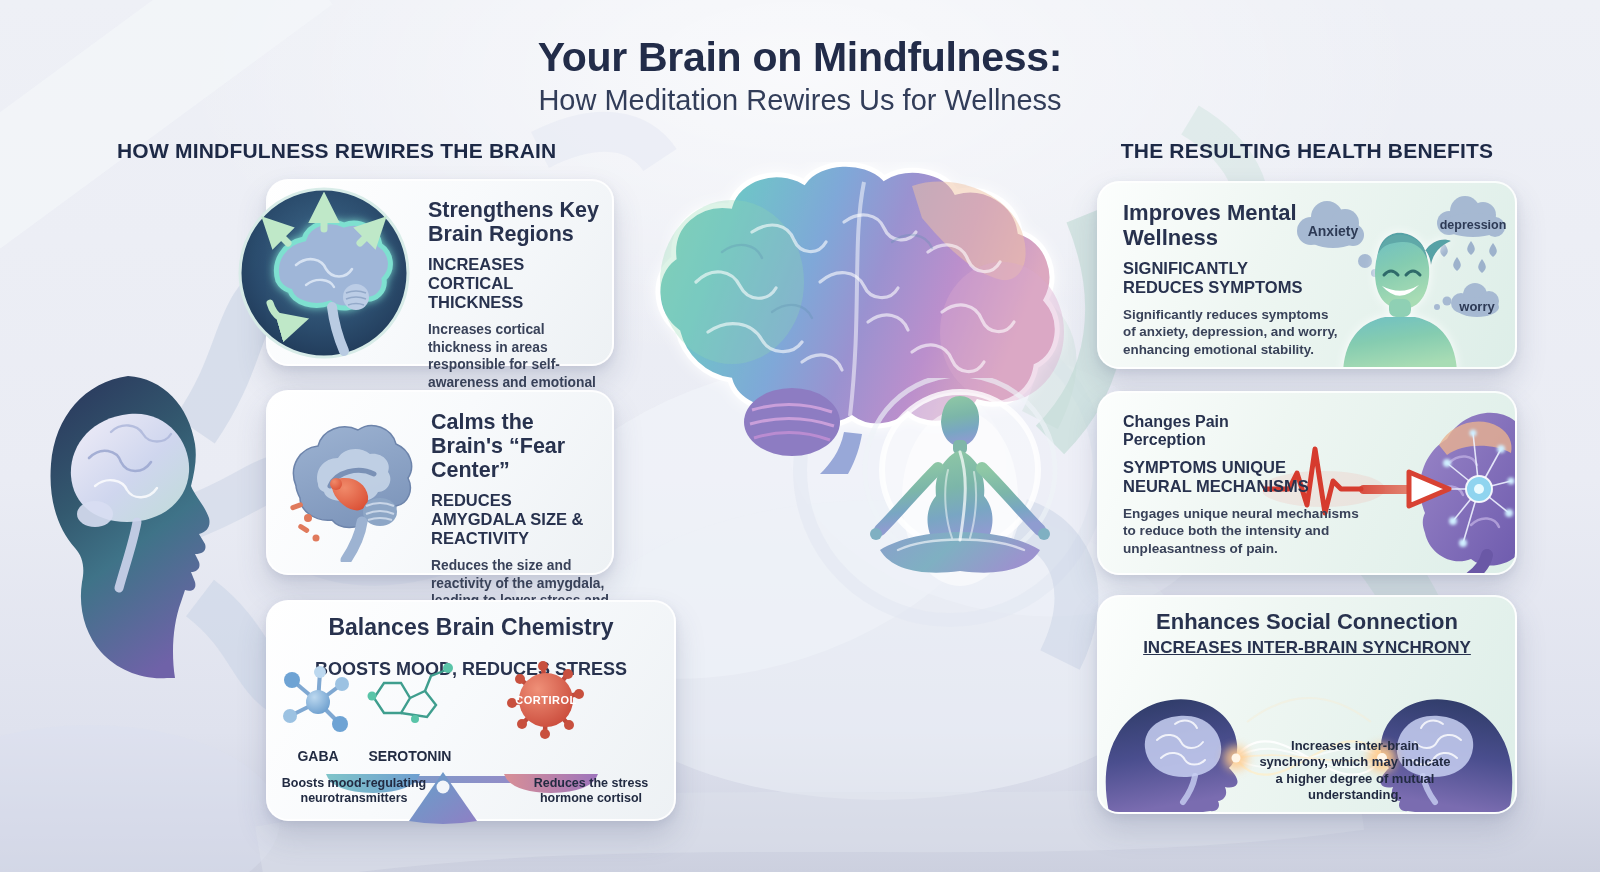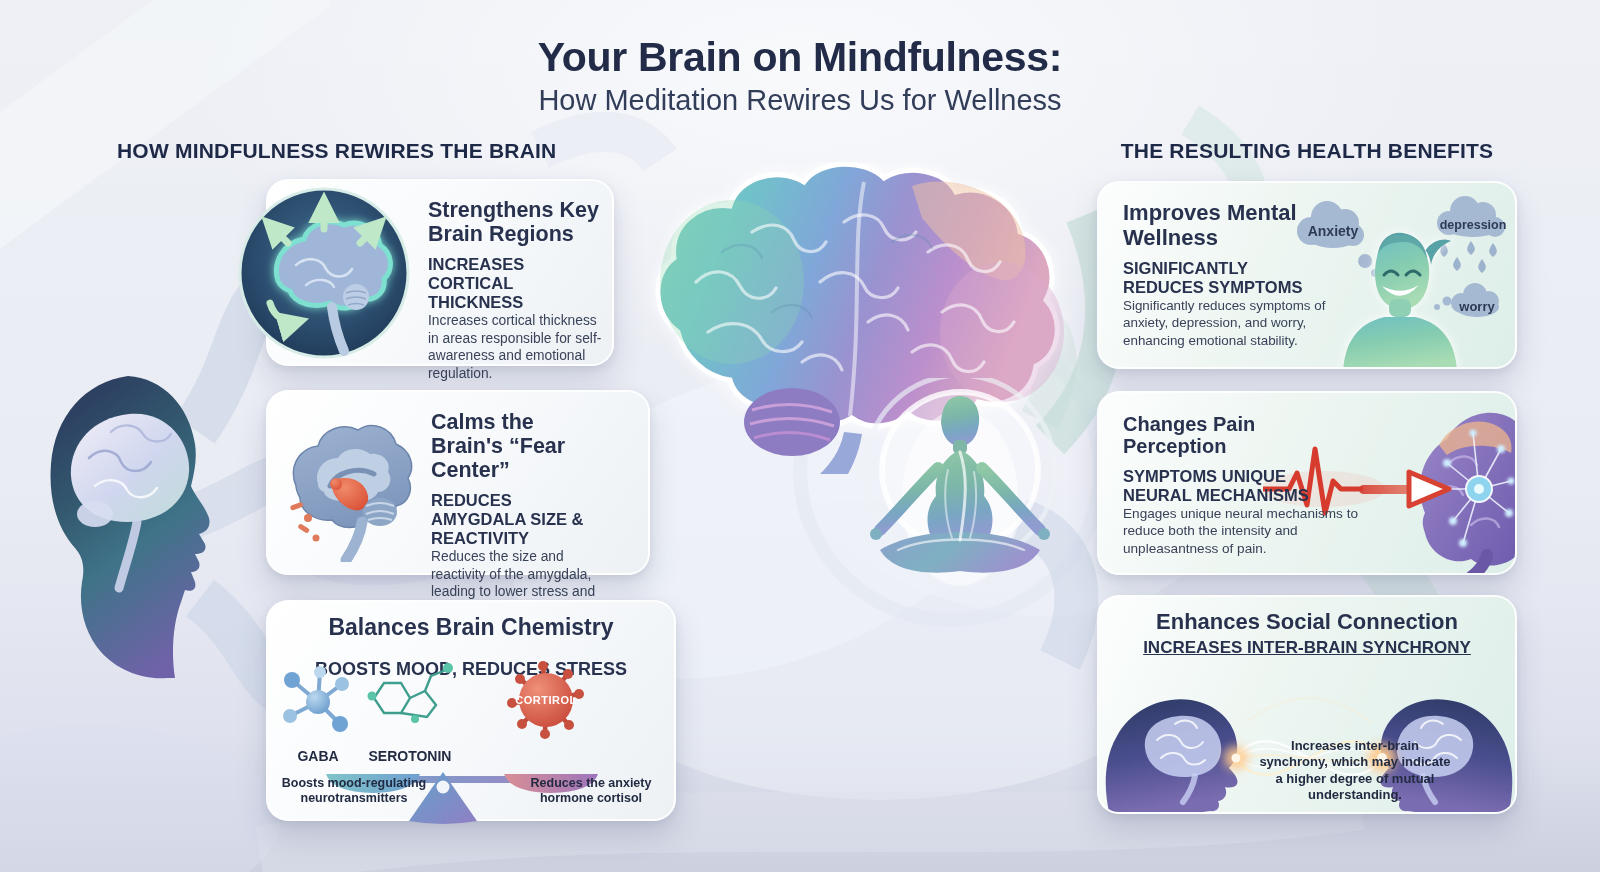--- a/index.html
+++ b/index.html
@@ -23,21 +23,21 @@
     position:absolute;border-radius:22px;
     background:linear-gradient(125deg,#ffffff 0%,#f8fafc 45%,#edf1f4 100%);
     box-shadow:0 16px 30px rgba(66,76,118,.18),0 3px 8px rgba(66,76,118,.10);
     border:2px solid rgba(255,255,255,.85);
   }
   .card.mint{background:linear-gradient(115deg,#fcfefd 0%,#eef6f2 40%,#ddeee8 100%);}
   .card.clip{overflow:hidden;}
 
   .c-title{font-size:21.5px;font-weight:800;color:#28324e;line-height:1.12;}
   .c-sub{font-size:16.5px;font-weight:800;color:#28324e;line-height:1.15;margin-top:9px;}
-  .c-body{font-size:13.8px;font-weight:400;color:#394259;line-height:1.28;}
+  .c-body{font-size:13.8px;font-weight:700;color:#394259;line-height:1.28;margin-top:9px;}
 
   .txt-abs{position:absolute;}
   .center-txt{text-align:center;}
 
   .badge{position:absolute;left:-32px;top:4px;width:176px;height:176px;}
   .c3-caption{position:absolute;bottom:13px;font-size:12.5px;font-weight:700;color:#222b42;text-align:center;line-height:1.2;}
   .c6-note{position:absolute;left:50%;transform:translateX(-50%);top:141px;width:195px;
     text-align:center;font-size:13px;font-weight:700;color:#222b42;line-height:1.26;z-index:3;margin-left:48px;}
   svg text{font-family:"Liberation Sans","DejaVu Sans",sans-serif;}
 </style>
@@ -214,21 +214,21 @@
         <path d="M34,118 C38,132 50,140 64,136" marker-end="url(#arrG)"></path>
       </g>
     </svg>
     <div class="txt-abs" style="left:160px;top:17px;width:178px;">
       <div class="c-title">Strengthens Key Brain Regions</div>
       <div class="c-sub">INCREASES CORTICAL THICKNESS</div>
       <div class="c-body">Increases cortical thickness in areas responsible for self-awareness and emotional regulation.</div>
     </div>
   </div>
 
-  <div class="card" style="left:266px;top:390px;width:384px;height:185px;">
+  <div class="card" style="left:266px;top:390px;width:348px;height:185px;">
     <svg style="position:absolute;left:6px;top:16px;" width="152" height="154" viewBox="0 0 152 154">
       <defs>
         <linearGradient id="c2bG" x1="0" y1="0" x2="0.4" y2="1">
           <stop offset="0" stop-color="#9db3d2"></stop>
             <stop offset="1" stop-color="#7f97bc"></stop>
         </linearGradient>
         <radialGradient id="amyG" cx="0.35" cy="0.3" r="0.9">
           <stop offset="0" stop-color="#f08a6a"></stop>
             <stop offset="1" stop-color="#d84a30"></stop>
         </radialGradient>
@@ -341,21 +341,21 @@
         <text x="0" y="4" text-anchor="middle" font-size="11" font-weight="bold" fill="#ffffff" letter-spacing="0.5">CORTIROL</text>
       </g>
 
       <rect x="62" y="116" width="226" height="7" rx="3.5" fill="url(#beamG)"></rect>
       <path d="M58,114 L152,114 Q146,132 105,133 Q64,132 58,114 Z" fill="url(#dishL)"></path>
       <path d="M236,114 L330,114 Q324,132 283,133 Q242,132 236,114 Z" fill="url(#dishR)"></path>
       <path d="M175,112 L209,161 Q175,167 141,161 Z" fill="url(#fulcG)"></path>
       <circle cx="175" cy="127" r="6.5" fill="#f2f5fa"></circle>
     </svg>
     <div class="c3-caption" style="left:10px;width:152px;">Boosts mood-regulating neurotransmitters</div>
-    <div class="c3-caption" style="right:8px;width:150px;">Reduces the anxiety hormone cortisol</div>
+    <div class="c3-caption" style="right:8px;width:150px;">Reduces the stress hormone cortisol</div>
   </div>
 
   <div class="card mint clip" style="left:1097px;top:181px;width:420px;height:188px;">
     <svg style="position:absolute;right:-4px;top:0;" width="238" height="188" viewBox="0 0 238 188">
       <defs>
         <linearGradient id="perG" x1="0" y1="0" x2="0.3" y2="1">
           <stop offset="0" stop-color="#6fc0c4"></stop>
             <stop offset="0.5" stop-color="#85ccb0"></stop>
             <stop offset="1" stop-color="#a8dcb4"></stop>
         </linearGradient>
@@ -468,21 +468,21 @@
         <circle cx="216" cy="96" r="13" fill="none" stroke="#ffffff" stroke-width="2" opacity="0.9"></circle>
         <circle cx="216" cy="96" r="5" fill="#e8fbff"></circle>
         <path d="M224,162 C222,172 216,178 208,184" stroke="#6a58a6" stroke-width="12" fill="none" stroke-linecap="round"></path>
       </g>
 
       <path d="M0,96 L26,96 L34,80 L44,112 L52,56 L62,120 L70,88 L78,96 L98,96" stroke="#d63b2e" stroke-width="5" fill="none" stroke-linejoin="round" stroke-linecap="round"></path>
       <rect x="96" y="92" width="52" height="9" rx="4.5" fill="url(#ekgF)"></rect>
       <path d="M146,79 L186,96 L146,113 Z" fill="#ffffff" stroke="#d84233" stroke-width="5" stroke-linejoin="round"></path>
     </svg>
     <div class="txt-abs" style="left:24px;top:20px;width:250px;">
-      <div class="c-title" style="font-size:20px;width:170px;">Changes Pain Perception</div>
+      <div class="c-title" style="font-size:16px;width:170px;">Changes Pain Perception</div>
       <div class="c-sub" style="width:210px;">SYMPTOMS UNIQUE NEURAL MECHANISMS</div>
       <div class="c-body" style="width:245px;font-size:13.6px;">Engages unique neural mechanisms to reduce both the intensity and unpleasantness of pain.</div>
     </div>
   </div>
 
   <div class="card mint clip" style="left:1097px;top:595px;width:420px;height:219px;">
     <div class="txt-abs center-txt" style="left:0;top:13px;width:100%;">
       <div class="c-title" style="font-size:22px;">Enhances Social Connection</div>
       <div class="c-sub" style="font-size:17px;margin-top:3px;text-decoration:underline;">INCREASES INTER-BRAIN SYNCHRONY</div>
     </div>

